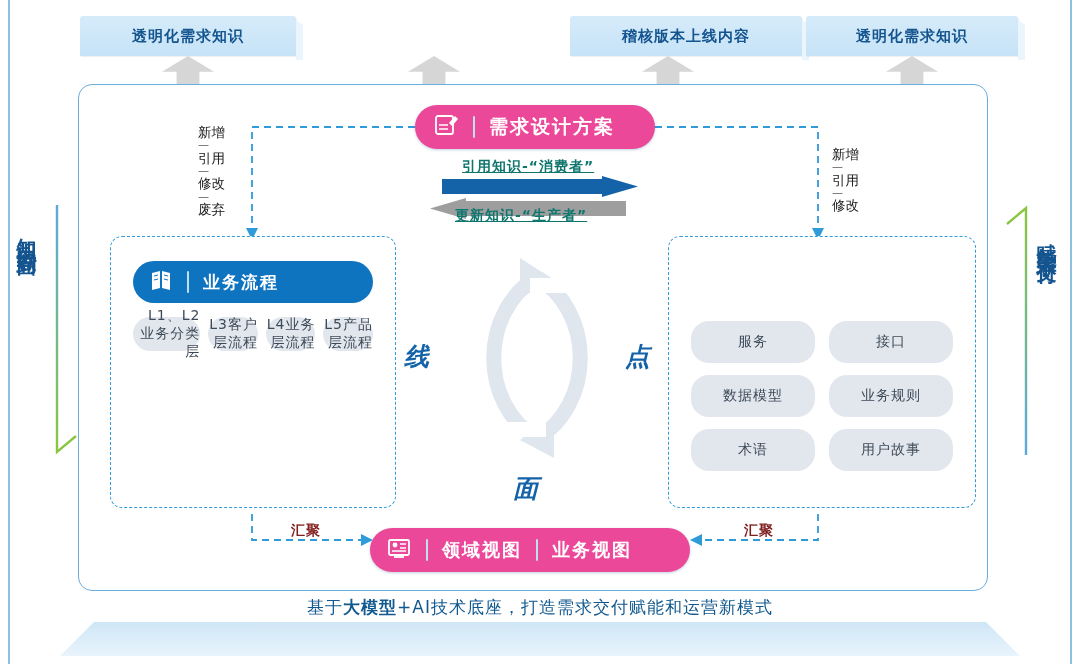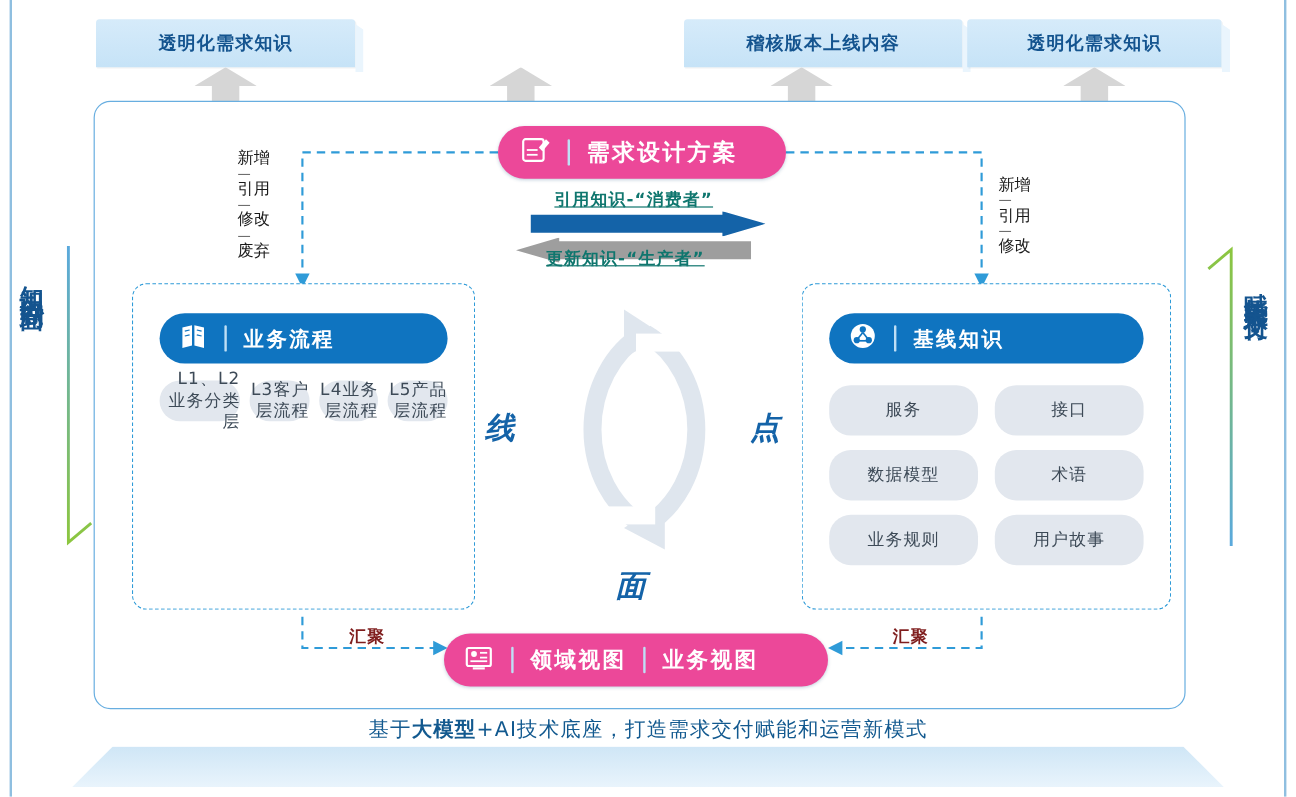--- a/index.html
+++ b/index.html
@@ -238,43 +238,26 @@
     </div>
     <div id="left-tags">
       <div class="tag">L1、L2业务分类层</div>
       <div class="tag">L3客户层流程</div>
       <div class="tag">L4业务层流程</div>
       <div class="tag">L5产品层流程</div>
     </div>
   </div>
 
   <div class="dbox" id="box-right">
-    <div class="boxhead">
-      <span>
-        <svg width="24" height="24" viewBox="0 0 24 24">
-            <circle cx="12" cy="12" r="10" fill="#fff"></circle>
-            <circle cx="12" cy="6.5" r="2.6" fill="#0f74c0"></circle>
-            <circle cx="7" cy="15.5" r="2.6" fill="#0f74c0"></circle>
-            <circle cx="17" cy="15.5" r="2.6" fill="#0f74c0"></circle>
-            <g stroke="#0f74c0" stroke-width="1.4">
-              <line x1="12" y1="9" x2="8" y2="14"></line>
-              <line x1="12" y1="9" x2="16" y2="14"></line>
-              <line x1="9" y1="16" x2="15" y2="16"></line>
-            </g>
-          </svg>
-      </span>
-      <span class="sep"></span>
-      <span class="ptxt">基线知识</span>
-    </div>
     <div id="right-tags">
       <div class="tag">服务</div>
       <div class="tag">接口</div>
       <div class="tag">数据模型</div>
+      <div class="tag">业务规则</div>
       <div class="tag">术语</div>
-      <div class="tag">业务规则</div>
       <div class="tag">用户故事</div>
     </div>
   </div>
 
   <div id="cycle">
     <svg width="160" height="215" viewBox="0 0 160 215">
       <path d="M80 28 A78 90 0 0 1 80 188" fill="none" stroke="#dfe6ee" stroke-width="15" stroke-linecap="butt"></path>
       <path d="M78 188 A78 90 0 0 1 78 28" fill="none" stroke="#dfe6ee" stroke-width="15" stroke-linecap="butt"></path>
       <polygon points="62,8 96,30 62,48" fill="#dfe6ee"></polygon>
       <polygon points="96,168 62,190 96,208" fill="#dfe6ee"></polygon>

